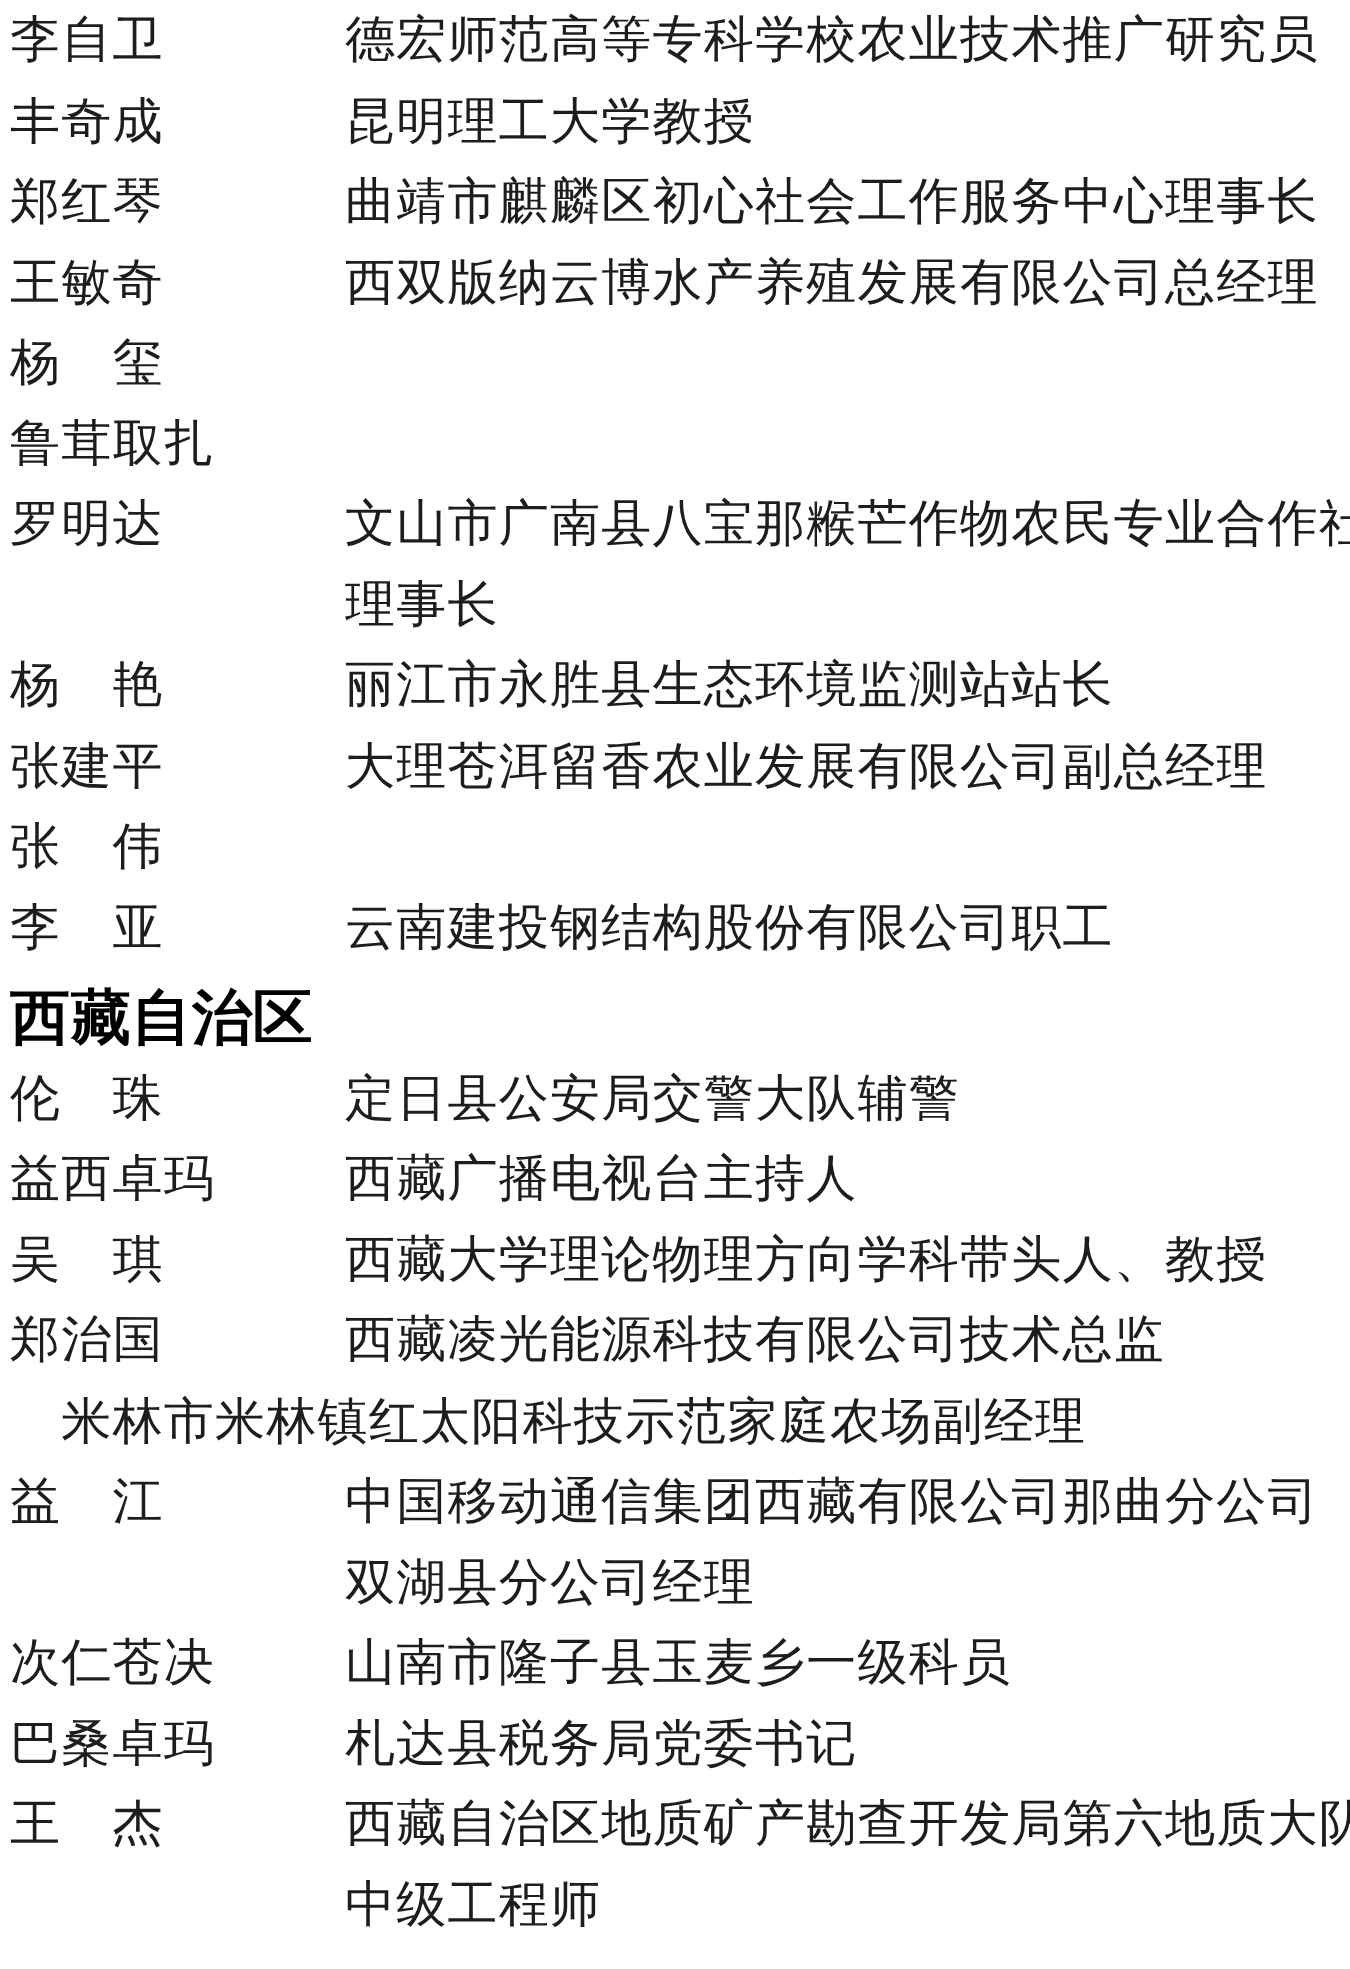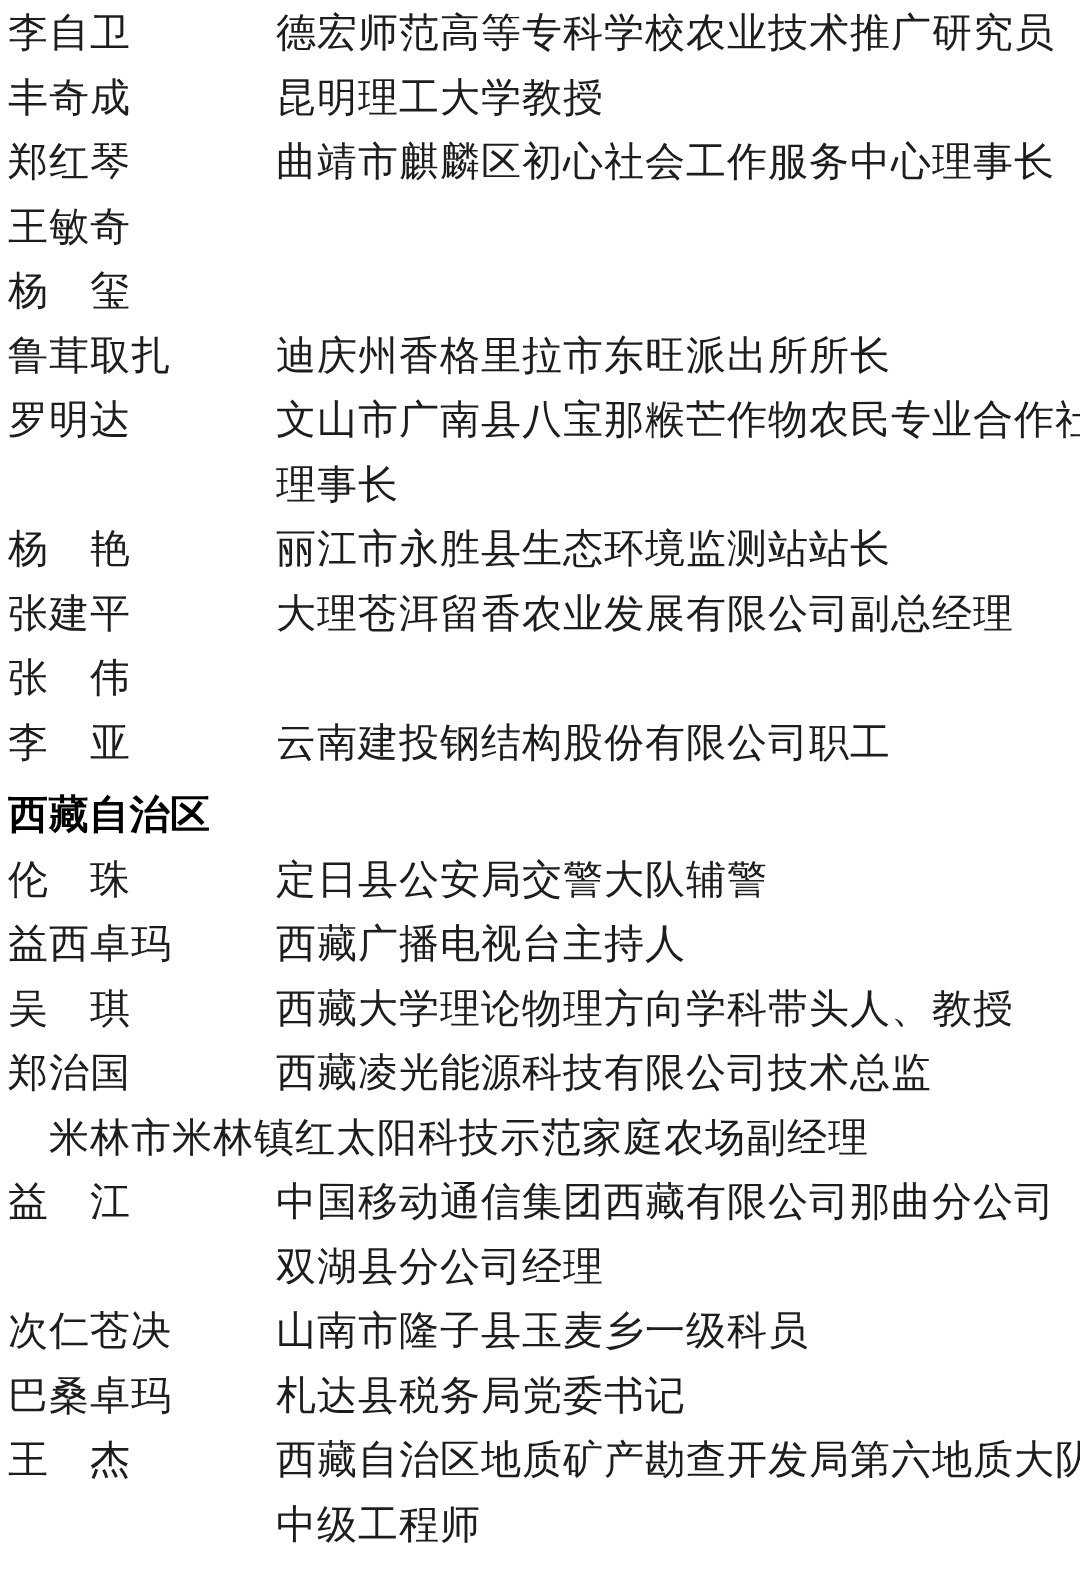--- a/index.html
+++ b/index.html
@@ -37,21 +37,21 @@
     flex: 0 0 835px;
   }
   .title-line {
     display: block;
     white-space: nowrap;
     margin-left: 41px;
   }
   .section-header {
     font-family: "DejaVu Sans", "Liberation Sans", sans-serif;
     font-weight: bold;
-    font-size: 40px;
+    font-size: 48px;
     letter-spacing: 0.5px;
     color: #000000;
     margin-top: 8px;
   }
 </style>
 </head>
 <body>
 
 <div class="doc" id="doc-root">
     <div class="entry">
@@ -67,29 +67,29 @@
       </div>
     </div>
     <div class="entry">
       <div class="entry-name">郑红琴</div>
       <div class="entry-title">
         <span class="title-line">曲靖市麒麟区初心社会工作服务中心理事长</span>
       </div>
     </div>
     <div class="entry">
       <div class="entry-name">王敏奇</div>
+      <div class="entry-title">
+        <span class="title-line">西双版纳云博水产养殖发展有限公司总经理</span>
+      </div>
     </div>
     <div class="entry">
       <div class="entry-name">杨　玺</div>
     </div>
     <div class="entry">
       <div class="entry-name">鲁茸取扎</div>
-      <div class="entry-title">
-        <span class="title-line">迪庆州香格里拉市东旺派出所所长</span>
-      </div>
     </div>
     <div class="entry">
       <div class="entry-name">罗明达</div>
       <div class="entry-title">
         <span class="title-line">文山市广南县八宝那糇芒作物农民专业合作社</span>
         <span class="title-line">理事长</span>
       </div>
     </div>
     <div class="entry">
       <div class="entry-name">杨　艳</div>

